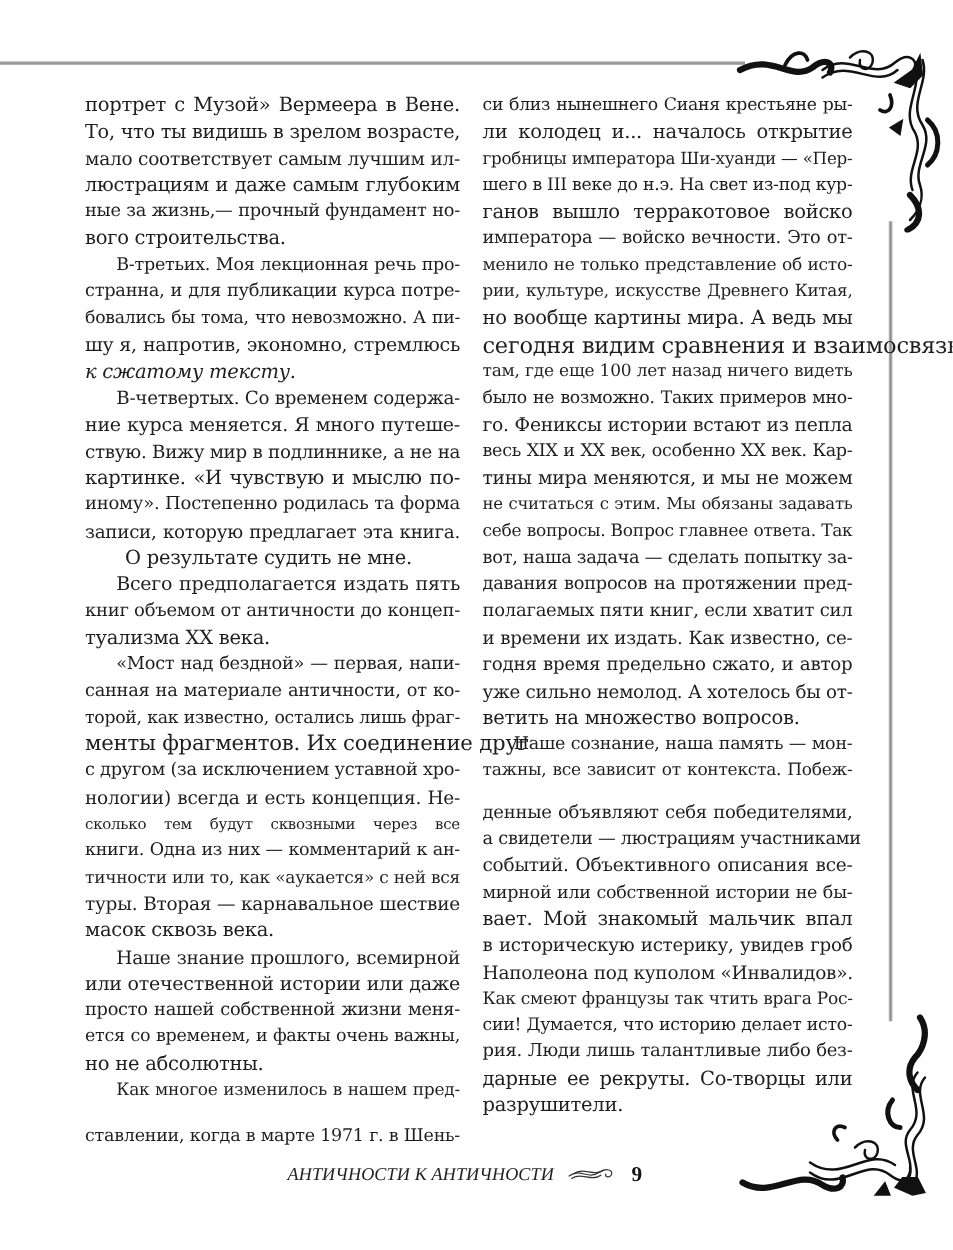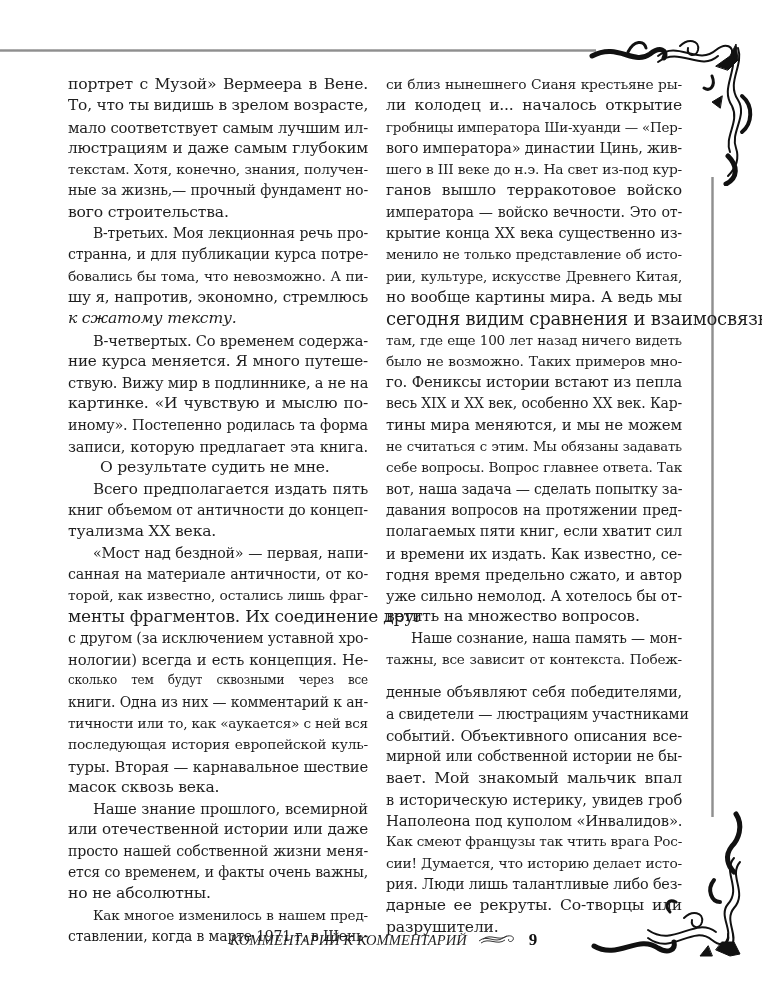--- a/index.html
+++ b/index.html
@@ -87,21 +87,20 @@
       <path d="M120 140 L 112 150 L 124 150 Z" fill="#111" stroke-width="1"></path>
       <path d="M82 106 C 76 100, 80 92, 88 96" stroke-width="3"></path>
     </svg>
   </div>
 
   <div class="column col-left" id="col-0">
       <span class="line" style="font-size: 15.6px;">портрет с Музой» Вермеера в Вене.</span>
       <span class="line" style="font-size: 15.4px;">То, что ты видишь в зрелом возрасте,</span>
       <span class="line" style="font-size: 14.8px;">мало соответствует самым лучшим ил-</span>
       <span class="line" style="font-size: 15.4px;">люстрациям и даже самым глубоким</span>
-      <span class="line" style="font-size: 13.8px;">текстам. Хотя, конечно, знания, получен-</span>
       <span class="line" style="font-size: 14.2px;">ные за жизнь,— прочный фундамент но-</span>
       <span class="line last" style="font-size: 15.6px;">вого строительства.</span>
       <span class="line indent" style="font-size: 14px;">В-третьих. Моя лекционная речь про-</span>
       <span class="line" style="font-size: 14.2px;">странна, и для публикации курса потре-</span>
       <span class="line" style="font-size: 13.8px;">бовались бы тома, что невозможно. А пи-</span>
       <span class="line" style="font-size: 15.2px;">шу я, напротив, экономно, стремлюсь</span>
       <span class="line last" style="font-size: 15.6px; font-style: italic;">к сжатому тексту.</span>
       <span class="line indent" style="font-size: 14.6px;">В-четвертых. Со временем содержа-</span>
       <span class="line" style="font-size: 15.2px;">ние курса меняется. Я много путеше-</span>
       <span class="line" style="font-size: 14.6px;">ствую. Вижу мир в подлиннике, а не на</span>
@@ -114,40 +113,37 @@
       <span class="line last" style="font-size: 15.6px;">туализма XX века.</span>
       <span class="line indent" style="font-size: 14.2px;">«Мост над бездной» — первая, напи-</span>
       <span class="line" style="font-size: 14.2px;">санная на материале античности, от ко-</span>
       <span class="line" style="font-size: 13.8px;">торой, как известно, остались лишь фраг-</span>
       <span class="line" style="font-size: 17px;">менты фрагментов. Их соединение друг</span>
       <span class="line" style="font-size: 14.2px;">с другом (за исключением уставной хро-</span>
       <span class="line" style="font-size: 14.8px;">нологии) всегда и есть концепция. Не-</span>
       <span class="line" style="font-size: 12px;">сколько тем будут сквозными через все</span>
       <span class="line" style="font-size: 14px;">книги. Одна из них — комментарий к ан-</span>
       <span class="line" style="font-size: 13.6px;">тичности или то, как «аукается» с ней вся</span>
-      <span class="line" style="font-size: 13.8px;">последующая история европейской куль-</span>
       <span class="line" style="font-size: 14.8px;">туры. Вторая — карнавальное шествие</span>
       <span class="line last" style="font-size: 15.6px;">масок сквозь века.</span>
       <span class="line indent" style="font-size: 14.8px;">Наше знание прошлого, всемирной</span>
       <span class="line" style="font-size: 15.2px;">или отечественной истории или даже</span>
       <span class="line" style="font-size: 14.2px;">просто нашей собственной жизни меня-</span>
       <span class="line" style="font-size: 14px;">ется со временем, и факты очень важны,</span>
       <span class="line last" style="font-size: 15.6px;">но не абсолютны.</span>
       <span class="line indent" style="font-size: 13.6px;">Как многое изменилось в нашем пред-</span>
-      <span class="line" style="font-size: 14px;">ставлении, когда в марте 1971 г. в Шень-</span>
+      <span class="line" style="font-size: 14px; margin-top: 16px;">ставлении, когда в марте 1971 г. в Шень-</span>
     </div>
   <div class="column col-right" id="col-1">
       <span class="line" style="font-size: 13.8px;">си близ нынешнего Сианя крестьяне ры-</span>
       <span class="line" style="font-size: 15.6px;">ли колодец и... началось открытие</span>
       <span class="line" style="font-size: 13.4px;">гробницы императора Ши-хуанди — «Пер-</span>
-      <span class="line" style="font-size: 14.4px;">вого императора» династии Цинь, жив-</span>
       <span class="line" style="font-size: 13.8px;">шего в III веке до н.э. На свет из-под кур-</span>
       <span class="line" style="font-size: 15.6px;">ганов вышло терракотовое войско</span>
       <span class="line" style="font-size: 14.2px;">императора — войско вечности. Это от-</span>
-      <span class="line" style="font-size: 14.4px;">крытие конца XX века существенно из-</span>
       <span class="line" style="font-size: 13.6px;">менило не только представление об исто-</span>
       <span class="line" style="font-size: 13.4px;">рии, культуре, искусстве Древнего Китая,</span>
       <span class="line" style="font-size: 15.6px;">но вообще картины мира. А ведь мы</span>
       <span class="line" style="font-size: 18px;">сегодня видим сравнения и взаимосвязь</span>
       <span class="line" style="font-size: 13.6px;">там, где еще 100 лет назад ничего видеть</span>
       <span class="line" style="font-size: 13.8px;">было не возможно. Таких примеров мно-</span>
       <span class="line" style="font-size: 15px;">го. Фениксы истории встают из пепла</span>
       <span class="line" style="font-size: 14px;">весь XIX и XX век, особенно XX век. Кар-</span>
       <span class="line" style="font-size: 15px;">тины мира меняются, и мы не можем</span>
       <span class="line" style="font-size: 13.2px;">не считаться с этим. Мы обязаны задавать</span>
@@ -169,21 +165,21 @@
       <span class="line" style="font-size: 14.6px;">в историческую истерику, увидев гроб</span>
       <span class="line" style="font-size: 14.8px;">Наполеона под куполом «Инвалидов».</span>
       <span class="line" style="font-size: 13.6px;">Как смеют французы так чтить врага Рос-</span>
       <span class="line" style="font-size: 13.8px;">сии! Думается, что историю делает исто-</span>
       <span class="line" style="font-size: 14.4px;">рия. Люди лишь талантливые либо без-</span>
       <span class="line" style="font-size: 15.6px;">дарные ее рекруты. Со-творцы или</span>
       <span class="line last" style="font-size: 15.6px;">разрушители.</span>
     </div>
 
   <div class="footer">
-    <span class="running-head">КОММЕНТАРИЙ К КОММЕНТАРИЙ</span>
+    <span class="running-head">АНТИЧНОСТИ К АНТИЧНОСТИ</span>
     <span>
       <svg width="42" height="14" viewBox="0 0 42 14" fill="none" stroke="#333" stroke-width="1">
         <path d="M2 9 C 10 2, 18 12, 26 6 C 32 2, 38 4, 36 8 C 34 11, 30 9, 32 7"></path>
         <path d="M4 11 C 12 5, 20 14, 28 8"></path>
         <path d="M6 7 C 14 1, 22 10, 30 4"></path>
       </svg>
     </span>
     <span class="page-number">9</span>
   </div>
 </div>

